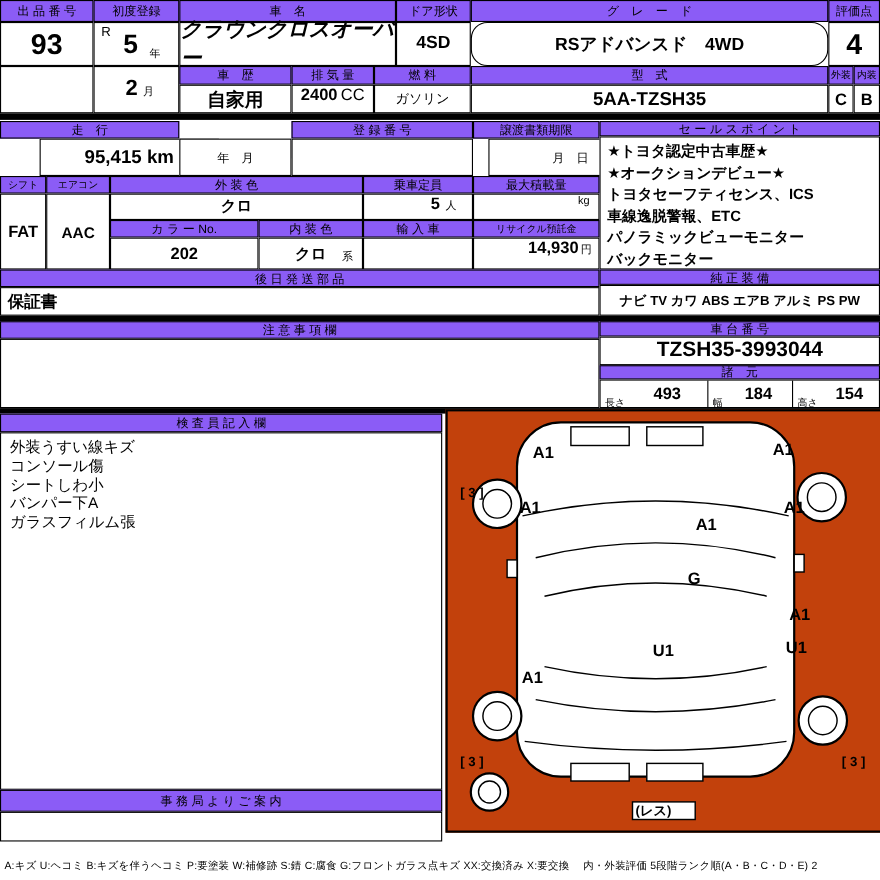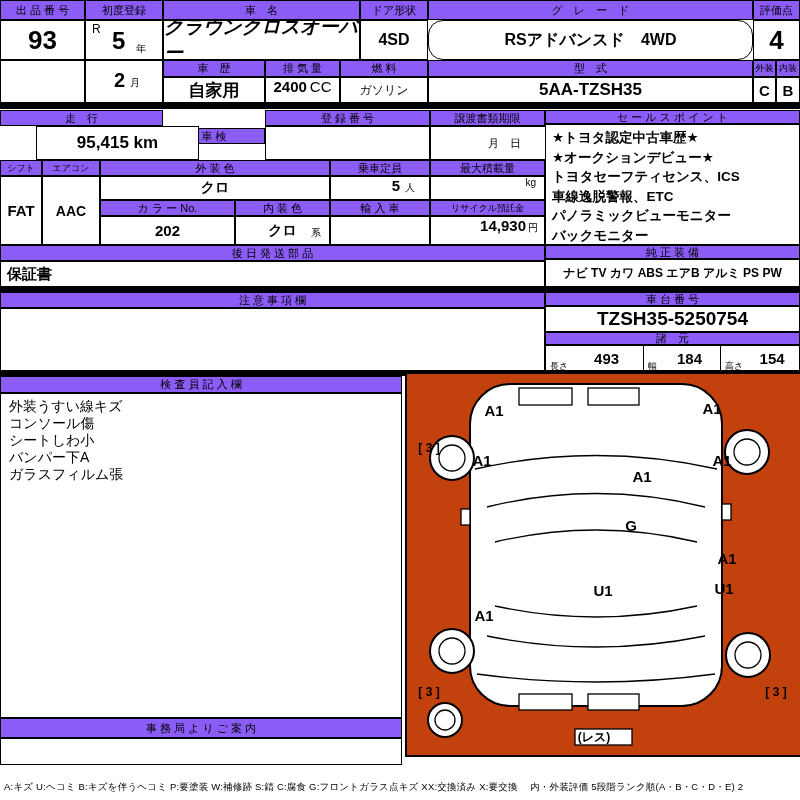--- a/index.html
+++ b/index.html
@@ -84,22 +84,23 @@
 
   <div class="abs bar" style="left:0;top:103px;width:800px;height:6px;"></div>
 
   <div class="abs cell hdr" style="left:0;top:110px;width:163px;height:16px;">走　行</div>
   <div class="abs cell hdr" style="left:163px;top:128px;width:102px;height:16px;">車 検</div>
   <div class="abs cell hdr" style="left:265px;top:110px;width:165px;height:16px;">登 録 番 号</div>
   <div class="abs cell hdr" style="left:430px;top:110px;width:115px;height:16px;">譲渡書類期限</div>
   <div class="abs cell hdr" style="left:545px;top:110px;width:255px;height:14px;">セ ー ル ス ポ イ ン ト</div>
 
   <div class="abs cell ctr b f17" style="left:0;top:126px;width:163px;height:34px;margin-left:36px;">95,415 km</div>
+  <div class="abs cell ctr f11" style="left:163px;top:126px;width:102px;height:34px;">年　月</div>
   <div class="abs cell" style="left:265px;top:126px;width:165px;height:34px;"></div>
-  <div class="abs cell ctr f11" style="left:430px;top:126px;width:133px;height:34px;padding-left:16px;">月　日</div>
+  <div class="abs cell ctr f11" style="left:444px;top:126px;width:133px;height:34px;padding-left:16px;">月　日</div>
   <div class="abs cell list saleslist" style="left:545px;top:124px;width:255px;height:121px;">
       <div>★トヨタ認定中古車歴★</div>
       <div>★オークションデビュー★</div>
       <div>トヨタセーフティセンス、ICS</div>
       <div>車線逸脱警報、ETC</div>
       <div>パノラミックビューモニター</div>
       <div>バックモニター</div>
     </div>
 
   <div class="abs cell hdr sm" style="left:0;top:160px;width:42px;height:16px;">シフト</div>
@@ -140,21 +141,21 @@
 
   <div class="abs cell hdr" style="left:545px;top:245px;width:255px;height:14px;">純 正 装 備</div>
   <div class="abs cell ctr b f12" style="left:545px;top:259px;width:255px;height:28px;">ナビ TV カワ ABS エアB アルミ PS PW</div>
 
   <div class="abs bar" style="left:0;top:287px;width:800px;height:5px;"></div>
 
   <div class="abs cell hdr" style="left:0;top:292px;width:545px;height:16px;">注 意 事 項 欄</div>
   <div class="abs cell" style="left:0;top:308px;width:545px;height:63px;"></div>
 
   <div class="abs cell hdr" style="left:545px;top:292px;width:255px;height:14px;">車 台 番 号</div>
-  <div class="abs cell ctr b f19" style="left:545px;top:306px;width:255px;height:26px;">TZSH35-5250754</div>
+  <div class="abs cell ctr b f19" style="left:545px;top:306px;width:255px;height:26px;">TZSH35-3993044</div>
   <div class="abs cell hdr" style="left:545px;top:332px;width:255px;height:13px;">諸　元</div>
   <div class="abs cell dimrow" style="left:545px;top:345px;width:255px;height:26px;">
     <div class="dimcell" style="width:98px;">
       <span class="dimlabel">長さ</span>
       <span class="dimval">493</span>
     </div>
     <div class="dimcell" style="width:77px;">
       <span class="dimlabel">幅</span>
       <span class="dimval">184</span>
     </div>

